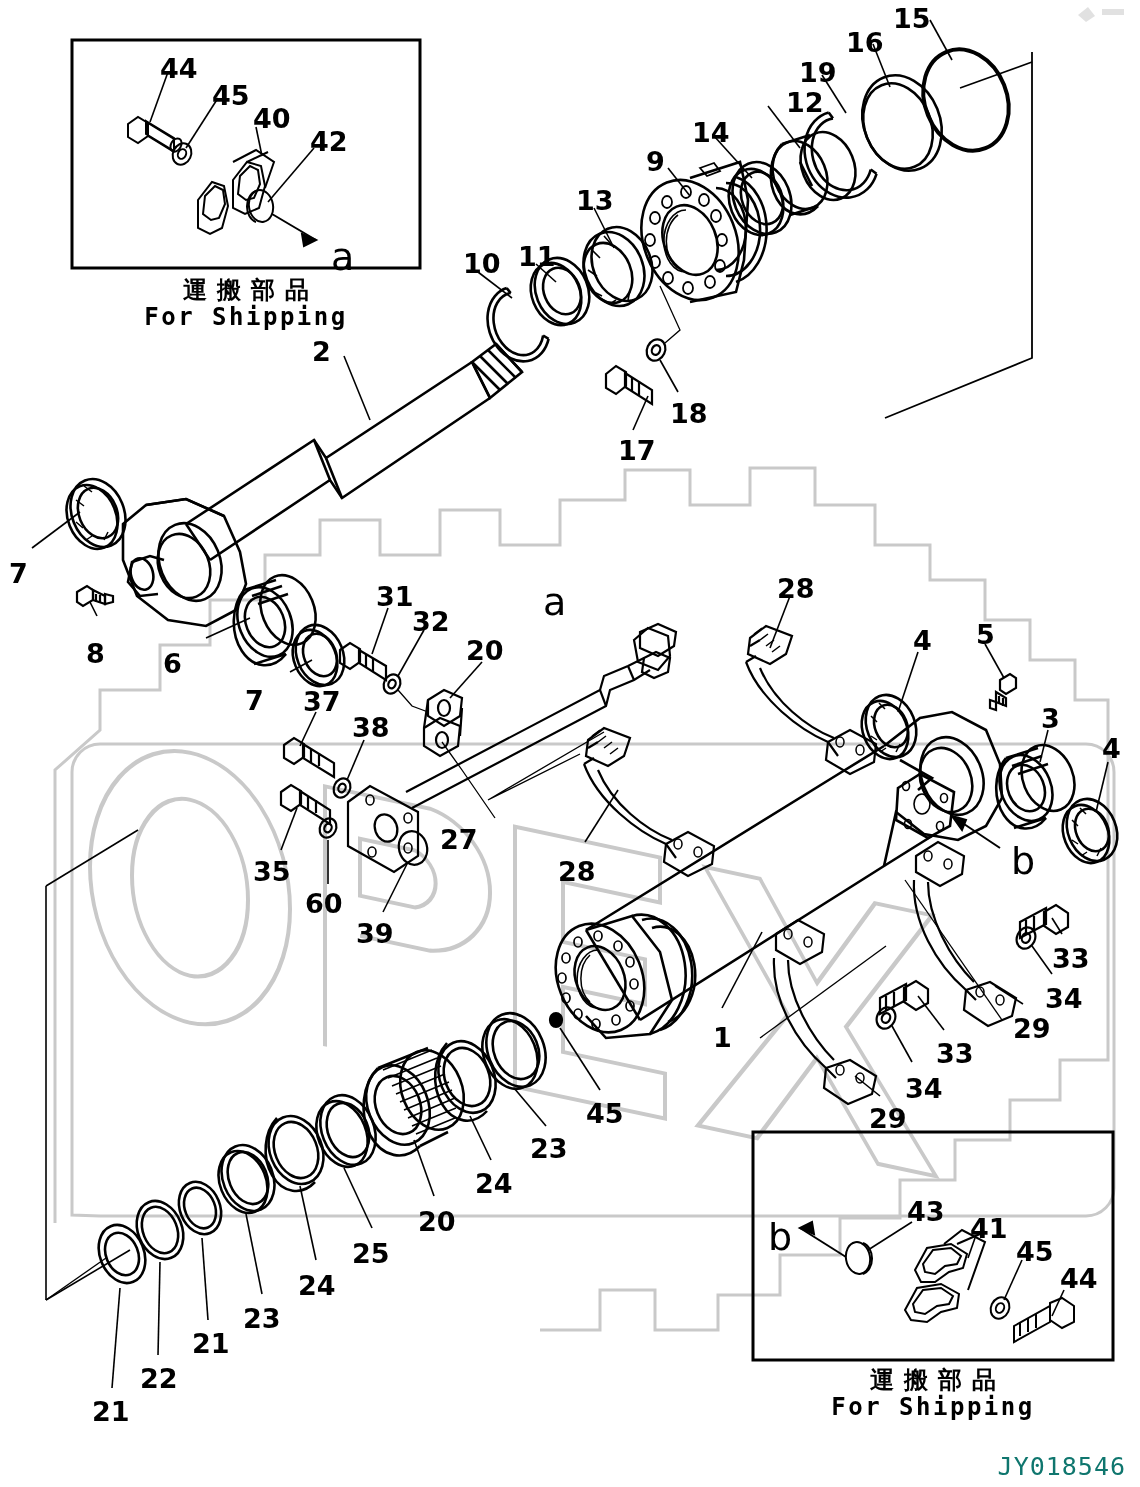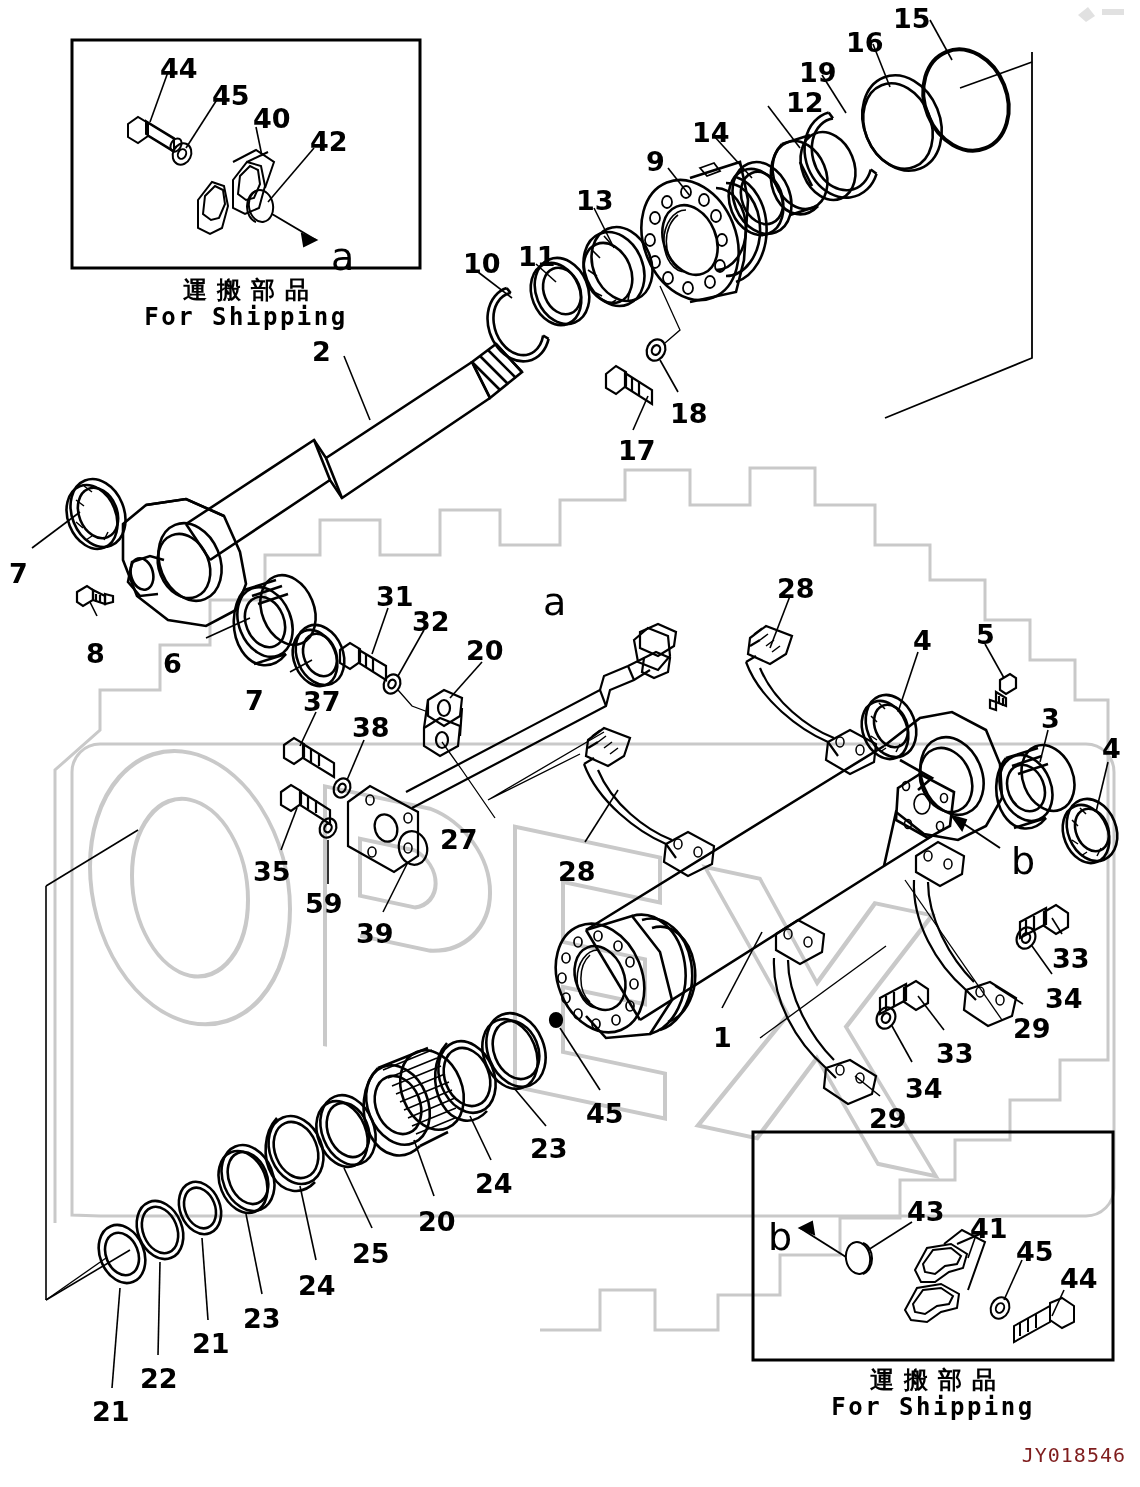--- a/index.html
+++ b/index.html
@@ -51,25 +51,25 @@
     font-family:"DejaVu Sans Mono","Liberation Mono",monospace;
     font-size:24px;
     letter-spacing:2.5px;
     display:block;
     margin-top:2px;
     font-weight:bold;
   }
   #drawing-number{
     position:absolute;
     right:14px;
-    bottom:20px;
+    bottom:6px;
     font-family:"DejaVu Sans Mono","Liberation Mono",monospace;
-    font-size:20px;
+    font-size:25px;
     letter-spacing:1px;
-    color:#7f1d1d;
+    color:#0f766e;
   }
 </style>
 </head>
 <body>
 
 <div id="page">
 
 <svg id="art" viewBox="0 0 1140 1487" xmlns="http://www.w3.org/2000/svg">
   <defs>
     <g id="snapring">
@@ -730,21 +730,21 @@
       <div class="callout" style="left: 9px; top: 560px;">7</div>
       <div class="callout" style="left: 86px; top: 640px;">8</div>
       <div class="callout" style="left: 163px; top: 650px;">6</div>
       <div class="callout" style="left: 245px; top: 687px;">7</div>
       <div class="callout" style="left: 376px; top: 583px;">31</div>
       <div class="callout" style="left: 412px; top: 608px;">32</div>
       <div class="callout" style="left: 466px; top: 637px;">20</div>
       <div class="callout" style="left: 303px; top: 688px;">37</div>
       <div class="callout" style="left: 352px; top: 714px;">38</div>
       <div class="callout" style="left: 253px; top: 858px;">35</div>
-      <div class="callout" style="left: 305px; top: 890px;">59</div>
+      <div class="callout" style="left: 305px; top: 890px;">60</div>
       <div class="callout" style="left: 356px; top: 920px;">39</div>
       <div class="callout" style="left: 440px; top: 826px; text-align: center;">27</div>
       <div class="callout" style="left: 558px; top: 858px;">28</div>
       <div class="callout" style="left: 777px; top: 575px;">28</div>
       <div class="callout" style="left: 913px; top: 627px;">4</div>
       <div class="callout" style="left: 976px; top: 621px;">5</div>
       <div class="callout" style="left: 1041px; top: 705px;">3</div>
       <div class="callout" style="left: 1102px; top: 735px;">4</div>
       <div class="callout" style="left: 1052px; top: 945px;">33</div>
       <div class="callout" style="left: 1045px; top: 985px;">34</div>

